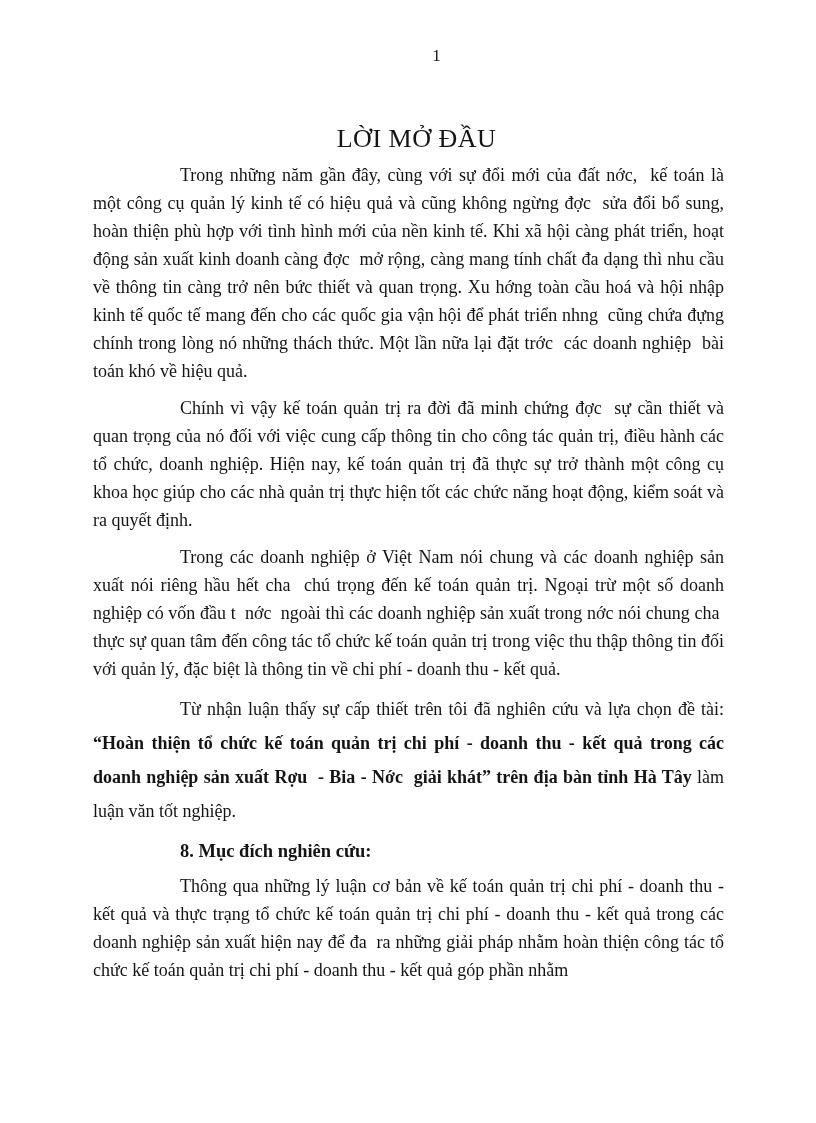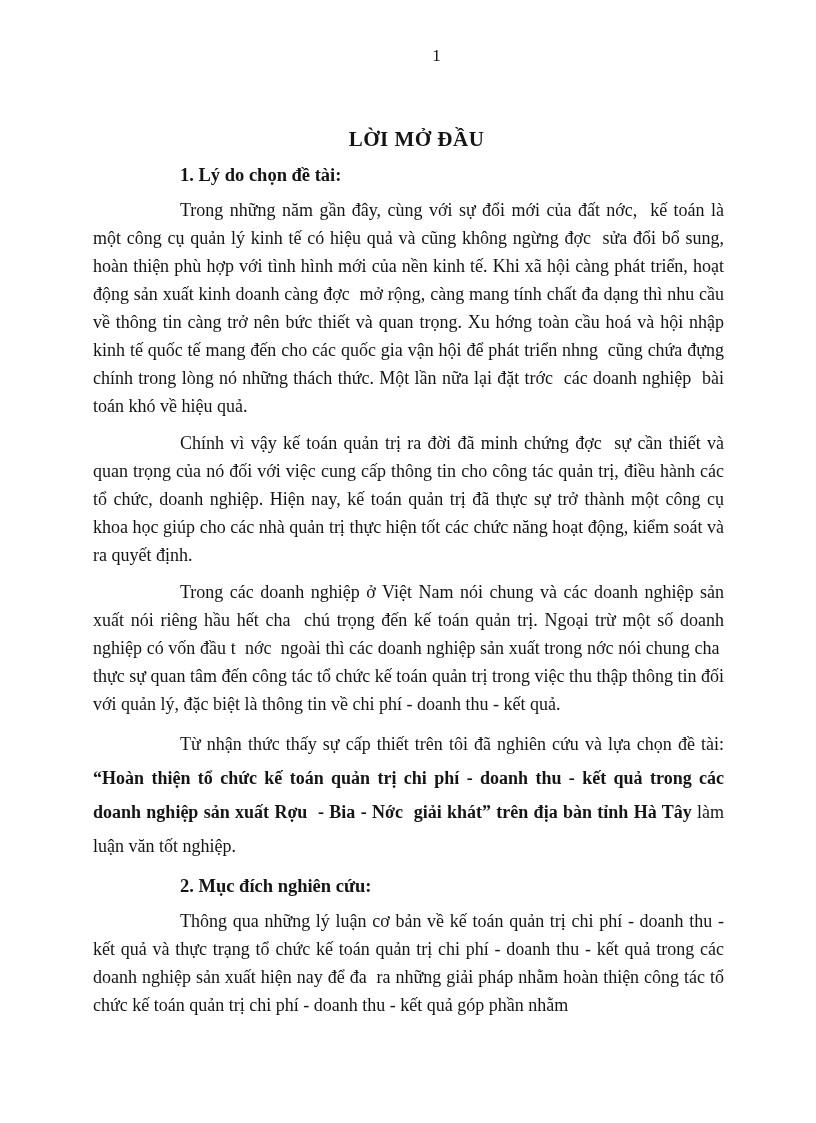--- a/index.html
+++ b/index.html
@@ -29,22 +29,22 @@
     font-size: 17px;
     line-height: 22px;
   }
   .content {
     position: absolute;
     top: 126px;
     left: 93px;
     width: 647px;
   }
   .doc-title {
-    font-size: 21px;
-    font-weight: bold;
+    font-size: 26px;
+    font-weight: normal;
     text-align: center;
     margin: 0 0 9px 0;
     line-height: 26px;
     letter-spacing: 0.5px;
   }
   .sec-heading {
     font-size: 18.5px;
     font-weight: bold;
     margin: 0 0 7px 0;
     text-indent: 87px;
@@ -68,28 +68,27 @@
 <body>
 
 <div class="page">
 
   <div class="page-number">1</div>
 
   <div class="content">
 
     <h1 class="doc-title">LỜI MỞ ĐẦU</h1>
 
-    <h2 class="sec-heading">1. Lý do chọn đề tài:</h2>
 
     <p class="para">Trong những năm gần đây, cùng với sự đổi mới của đất nớc,&nbsp; kế toán là một công cụ quản lý kinh tế có hiệu quả và cũng không ngừng đợc&nbsp; sửa đổi bổ sung, hoàn thiện phù hợp với tình hình mới của nền kinh tế. Khi xã hội càng phát triển, hoạt động sản xuất kinh doanh càng đợc&nbsp; mở rộng, càng mang tính chất đa dạng thì nhu cầu về thông tin càng trở nên bức thiết và quan trọng. Xu hớng toàn cầu hoá và hội nhập kinh tế quốc tế mang đến cho các quốc gia vận hội để phát triển nhng&nbsp; cũng chứa đựng chính trong lòng nó những thách thức. Một lần nữa lại đặt trớc&nbsp; các doanh nghiệp&nbsp; bài toán khó về hiệu quả.</p>
 
     <p class="para">Chính vì vậy kế toán quản trị ra đời đã minh chứng đợc&nbsp; sự cần thiết và quan trọng của nó đối với việc cung cấp thông tin cho công tác quản trị, điều hành các tổ chức, doanh nghiệp. Hiện nay, kế toán quản trị đã thực sự trở thành một công cụ khoa học giúp cho các nhà quản trị thực hiện tốt các chức năng hoạt động, kiểm soát và ra quyết định.</p>
 
     <p class="para">Trong các doanh nghiệp ở Việt Nam nói chung và các doanh nghiệp sản xuất nói riêng hầu hết cha&nbsp; chú trọng đến kế toán quản trị. Ngoại trừ một số doanh nghiệp có vốn đầu t&nbsp; nớc&nbsp; ngoài thì các doanh nghiệp sản xuất trong nớc nói chung cha&nbsp; thực sự quan tâm đến công tác tổ chức kế toán quản trị trong việc thu thập thông tin đối với quản lý, đặc biệt là thông tin về chi phí - doanh thu - kết quả.</p>
 
-    <p class="para para-thesis"><span>Từ nhận thức thấy sự cấp thiết trên tôi đã nghiên cứu và lựa chọn đề tài: </span><span class="thesis-title">“Hoàn thiện tổ chức kế toán quản trị chi phí - doanh thu - kết quả trong các doanh nghiệp sản xuất Rợu&nbsp; - Bia - Nớc&nbsp; giải khát” trên địa bàn tỉnh Hà Tây </span><span>làm luận văn tốt nghiệp.</span></p>
+    <p class="para para-thesis"><span>Từ nhận luận thấy sự cấp thiết trên tôi đã nghiên cứu và lựa chọn đề tài: </span><span class="thesis-title">“Hoàn thiện tổ chức kế toán quản trị chi phí - doanh thu - kết quả trong các doanh nghiệp sản xuất Rợu&nbsp; - Bia - Nớc&nbsp; giải khát” trên địa bàn tỉnh Hà Tây </span><span>làm luận văn tốt nghiệp.</span></p>
 
-    <h2 class="sec-heading">2. Mục đích nghiên cứu:</h2>
+    <h2 class="sec-heading">8. Mục đích nghiên cứu:</h2>
 
     <p class="para">Thông qua những lý luận cơ bản về kế toán quản trị chi phí - doanh thu - kết quả và thực trạng tổ chức kế toán quản trị chi phí - doanh thu - kết quả trong các doanh nghiệp sản xuất hiện nay để đa&nbsp; ra những giải pháp nhằm hoàn thiện công tác tổ chức kế toán quản trị chi phí - doanh thu - kết quả góp phần nhằm</p>
 
   </div>
 </div>
 
 </body></html>

